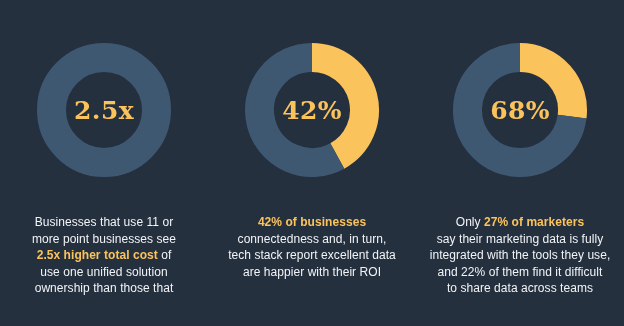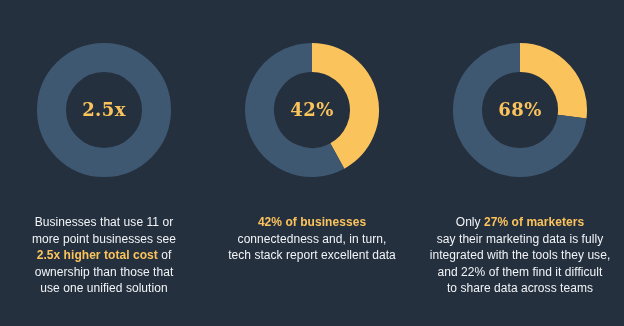--- a/index.html
+++ b/index.html
@@ -58,21 +58,21 @@
     height: 136px;
     display: flex;
     align-items: center;
     justify-content: center;
     pointer-events: none;
   }
 
   .donut-value {
     font-family: "DejaVu Serif", "Liberation Serif", serif;
     font-weight: bold;
-    font-size: 18px;
+    font-size: 25px;
     letter-spacing: 0.4px;
     color: #fbc35c;
     line-height: 1;
   }
 
   .caption {
     margin-top: 36px;
     width: 192px;
     text-align: center;
     font-size: 12px;
@@ -105,41 +105,42 @@
           </g>
       </svg>
       <div class="donut-center">
         <span class="donut-value">2.5x</span>
       </div>
     </div>
     <div class="caption">
         <span class="caption-line"><span>Businesses that use 11 or</span></span>
         <span class="caption-line"><span>more point businesses see</span></span>
         <span class="caption-line"><span class="hl">2.5x higher total cost</span><span> of</span></span>
+        <span class="caption-line"><span>use one unified solution</span></span>
         <span class="caption-line"><span>ownership than those that</span></span>
-        <span class="caption-line"><span>use one unified solution</span></span>
       </div>
   </div>
 
   <div class="stat-col">
     <div class="donut-wrap">
       <svg class="donut-svg" viewBox="0 0 136 136">
         <g>
             <path d="M 68 15.5 A 52.5 52.5 0 0 1 93.29206789034006 114.00610070230283" fill="none" stroke="#fbc35c" stroke-width="29"></path>
             <path d="M 93.29206789034006 114.00610070230283 A 52.5 52.5 0 1 1 67.99999999999999 15.5" fill="none" stroke="#3f5872" stroke-width="29"></path>
           </g>
       </svg>
       <div class="donut-center">
         <span class="donut-value">42%</span>
       </div>
     </div>
     <div class="caption">
         <span class="caption-line"><span class="hl">42% of businesses</span></span>
         <span class="caption-line"><span>connectedness and, in turn,</span></span>
         <span class="caption-line"><span>tech stack report excellent data</span></span>
+        <span class="caption-line"><span>are happier with their ROI</span></span>
       </div>
   </div>
 
   <div class="stat-col">
     <div class="donut-wrap">
       <svg class="donut-svg" viewBox="0 0 136 136">
         <g>
             <path d="M 68 15.5 A 52.5 52.5 0 0 1 120.08602181901009 74.57999476212598" fill="none" stroke="#fbc35c" stroke-width="29"></path>
             <path d="M 120.08602181901009 74.57999476212598 A 52.5 52.5 0 1 1 67.99999999999999 15.5" fill="none" stroke="#3f5872" stroke-width="29"></path>
           </g>

